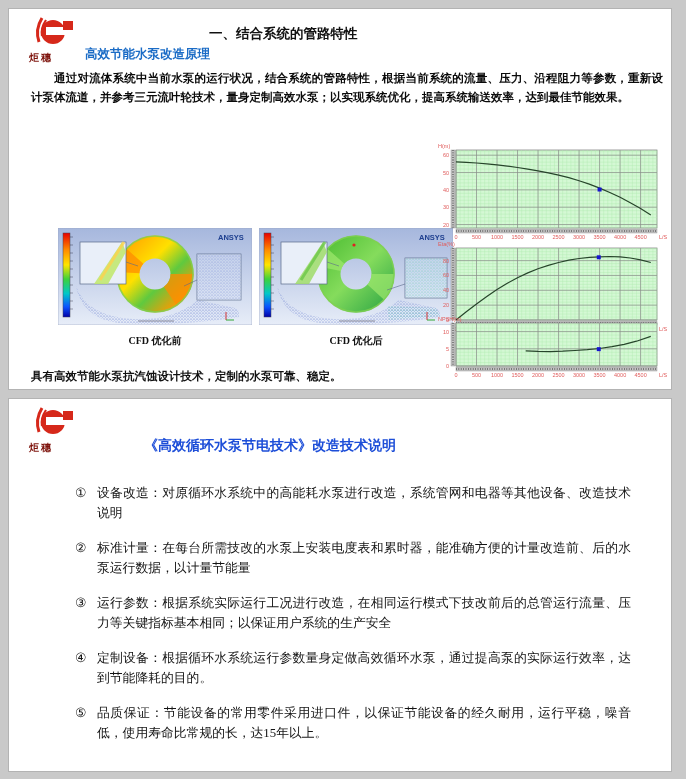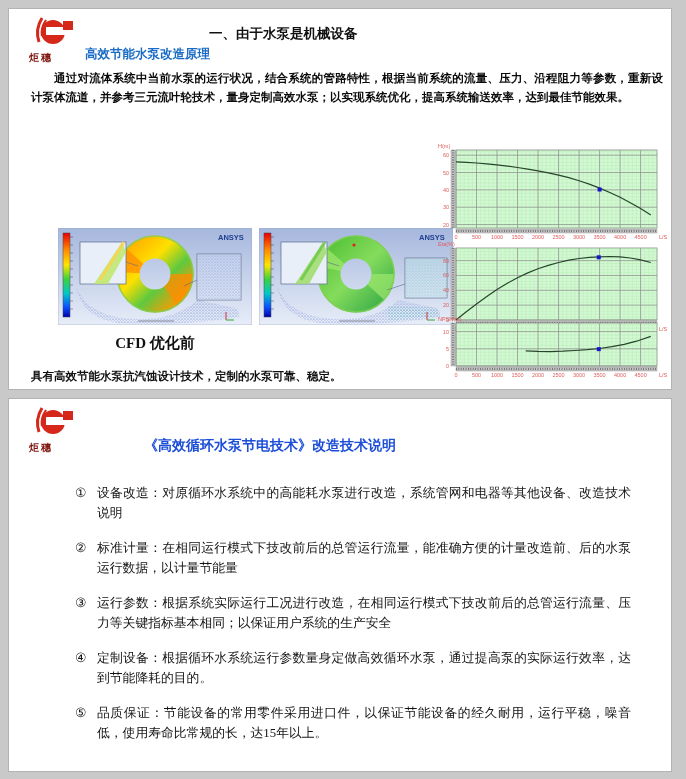--- a/index.html
+++ b/index.html
@@ -26,21 +26,21 @@
   
   .s1-title { position:absolute; left:200px; top:16px; font-size:13.5px; font-weight:bold; color:#111; }
   .s1-subtitle { position:absolute; left:76px; top:37px; font-size:12.5px; font-weight:bold; color:#1b6cc6; }
   .s1-para1 { position:absolute; left:22px; top:60px; width:632px; font-size:11.5px; font-weight:bold;
               color:#0a0a0a; line-height:19px; text-indent:2em; text-align:justify; }
   .s1-para2 { position:absolute; left:28px; top:113px; width:400px; font-size:11.8px; color:#1a1a1a;
               font-family:"Liberation Serif", serif; line-height:18.5px; text-indent:2em; text-align:justify; }
   .cfd-fig { position:absolute; top:219px; width:194px; height:73px; }
   #cfd-before { left:49px; }
   #cfd-after  { left:250px; }
-  .cfd-caption { position:absolute; top:325px; width:194px; text-align:center; font-size:15px; font-weight:bold;
+  .cfd-caption { position:absolute; top:325px; width:194px; text-align:center; font-size:10px; font-weight:bold;
                  font-family:"Liberation Serif", serif; color:#111; }
   #cap-before { left:49px; } #cap-after { left:250px; }
   .s1-note { position:absolute; left:22px; top:360px; font-size:11.5px; font-weight:600; color:#111; }
 
   
   .chart { position:absolute; left:428px; width:236px; }
   #chart-h    { top:132px; height:100px; }
   #chart-eta  { top:230px; height:94px;  }
   #chart-npsh { top:305px; height:65px;  }
 
@@ -61,21 +61,21 @@
     <svg width="46" height="30" viewBox="0 0 46 30">
       <path d="M13,1 C8,9 7,16 10,25" stroke="#d6281a" stroke-width="3" fill="none"></path>
       <path d="M17,3 C13,9 12,14 13,19" stroke="#d6281a" stroke-width="2.2" fill="none"></path>
       <circle cx="24" cy="15" r="12" fill="#d6281a"></circle>
       <rect x="17" y="10" width="25" height="8" fill="#ffffff"></rect>
       <rect x="34" y="4" width="10" height="9" fill="#d6281a"></rect>
     </svg>
     <div class="logo-text">炬穗</div>
   </div>
 
-  <div class="s1-title">一、由于水泵是机械设备</div>
+  <div class="s1-title">一、结合系统的管路特性</div>
   <div class="s1-subtitle">高效节能水泵改造原理</div>
   <div class="s1-para1">通过对流体系统中当前水泵的运行状况，结合系统的管路特性，根据当前系统的流量、压力、沿程阻力等参数，重新设计泵体流道，并参考三元流叶轮技术，量身定制高效水泵；以实现系统优化，提高系统输送效率，达到最佳节能效果。</div>
 
   <div class="cfd-fig" id="cfd-before">
     <svg width="194" height="97" viewBox="0 0 194 97">
       <defs>
         <linearGradient id="bgB" x1="0" y1="0" x2="0" y2="1">
           <stop offset="0" stop-color="#a6b7dd"></stop>
             <stop offset="1" stop-color="#e7edf8"></stop>
         </linearGradient>
@@ -193,20 +193,21 @@
       <text x="160" y="12" font-size="7.5" font-weight="bold" fill="#1e3f8f" font-family="Liberation Sans, sans-serif">ANSYS</text>
       <g>
         <line x1="168" y1="92" x2="168" y2="84" stroke="#d02020" stroke-width="0.9"></line>
         <line x1="168" y1="92" x2="176" y2="92" stroke="#20a020" stroke-width="0.9"></line>
       </g>
       <line x1="80" y1="93" x2="116" y2="93" stroke="#667" stroke-width="0.7"></line>
     </svg>
   </div>
 
   <div class="cfd-caption" id="cap-before">CFD 优化前</div>
+  <div class="cfd-caption" id="cap-after">CFD 优化后</div>
 
   <div class="chart" id="chart-h"><svg width="236" height="100" xmlns="http://www.w3.org/2000/svg">
         <rect x="19" y="9" width="201" height="78" fill="#d4f8d4" stroke="#777" stroke-width="0.7"></rect>
         <line x1="19" y1="9" x2="19" y2="87" stroke="#aeeaae" stroke-width="0.4"></line>
         <line x1="23.10204081632653" y1="9" x2="23.10204081632653" y2="87" stroke="#aeeaae" stroke-width="0.4"></line>
         <line x1="27.20408163265306" y1="9" x2="27.20408163265306" y2="87" stroke="#aeeaae" stroke-width="0.4"></line>
         <line x1="31.306122448979593" y1="9" x2="31.306122448979593" y2="87" stroke="#aeeaae" stroke-width="0.4"></line>
         <line x1="35.40816326530612" y1="9" x2="35.40816326530612" y2="87" stroke="#aeeaae" stroke-width="0.4"></line>
         <line x1="39.51020408163265" y1="9" x2="39.51020408163265" y2="87" stroke="#aeeaae" stroke-width="0.4"></line>
         <line x1="43.61224489795919" y1="9" x2="43.61224489795919" y2="87" stroke="#aeeaae" stroke-width="0.4"></line>
@@ -550,21 +551,21 @@
 
   <div class="s2-title">《高效循环水泵节电技术》改造技术说明</div>
 
   <div class="s2-list">
     <div class="s2-item">
       <span class="num">①</span>
       <div class="txt">设备改造：对原循环水系统中的高能耗水泵进行改造，系统管网和电器等其他设备、改造技术说明</div>
     </div>
     <div class="s2-item">
       <span class="num">②</span>
-      <div class="txt">标准计量：在相同运行模式下技改前后的总管运行流量，能准确方便的计量改造前、后的水泵运行数据，以计量节能量</div>
+      <div class="txt">标准计量：在每台所需技改的水泵上安装电度表和累时器，能准确方便的计量改造前、后的水泵运行数据，以计量节能量</div>
     </div>
     <div class="s2-item">
       <span class="num">③</span>
       <div class="txt">运行参数：根据系统实际运行工况进行改造，在相同运行模式下技改前后的总管运行流量、压力等关键指标基本相同；以保证用户系统的生产安全</div>
     </div>
     <div class="s2-item">
       <span class="num">④</span>
       <div class="txt">定制设备：根据循环水系统运行参数量身定做高效循环水泵，通过提高泵的实际运行效率，达到节能降耗的目的。</div>
     </div>
     <div class="s2-item">

